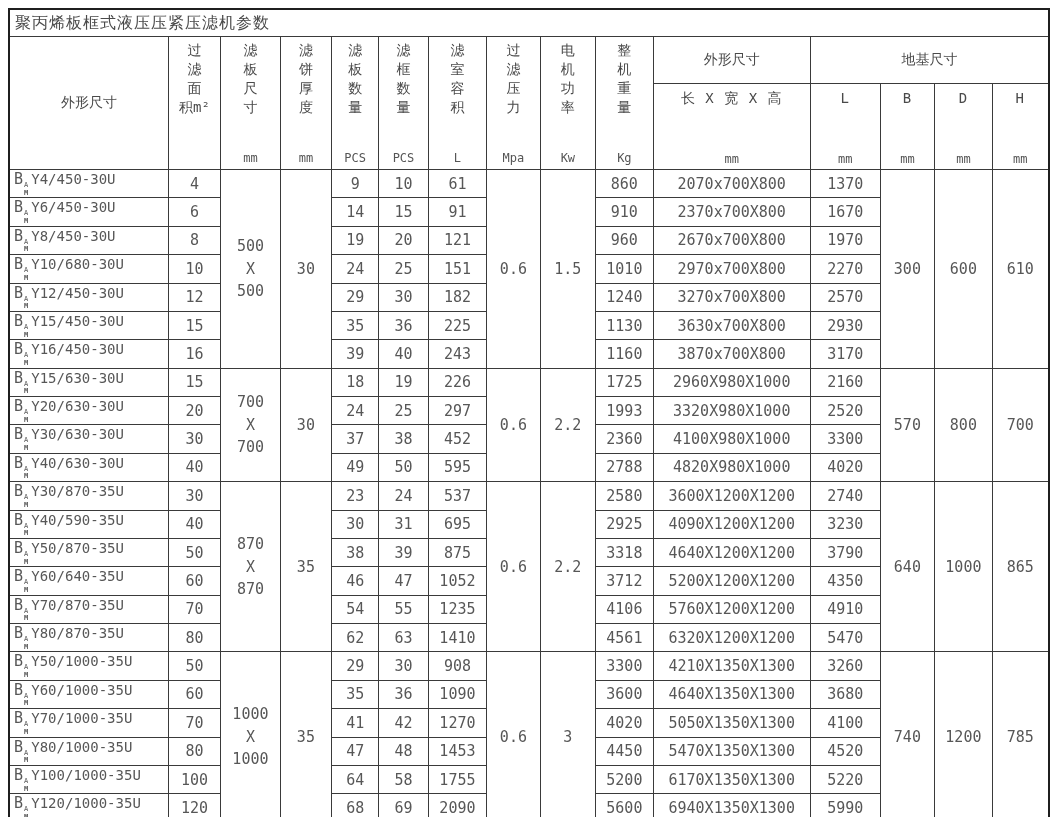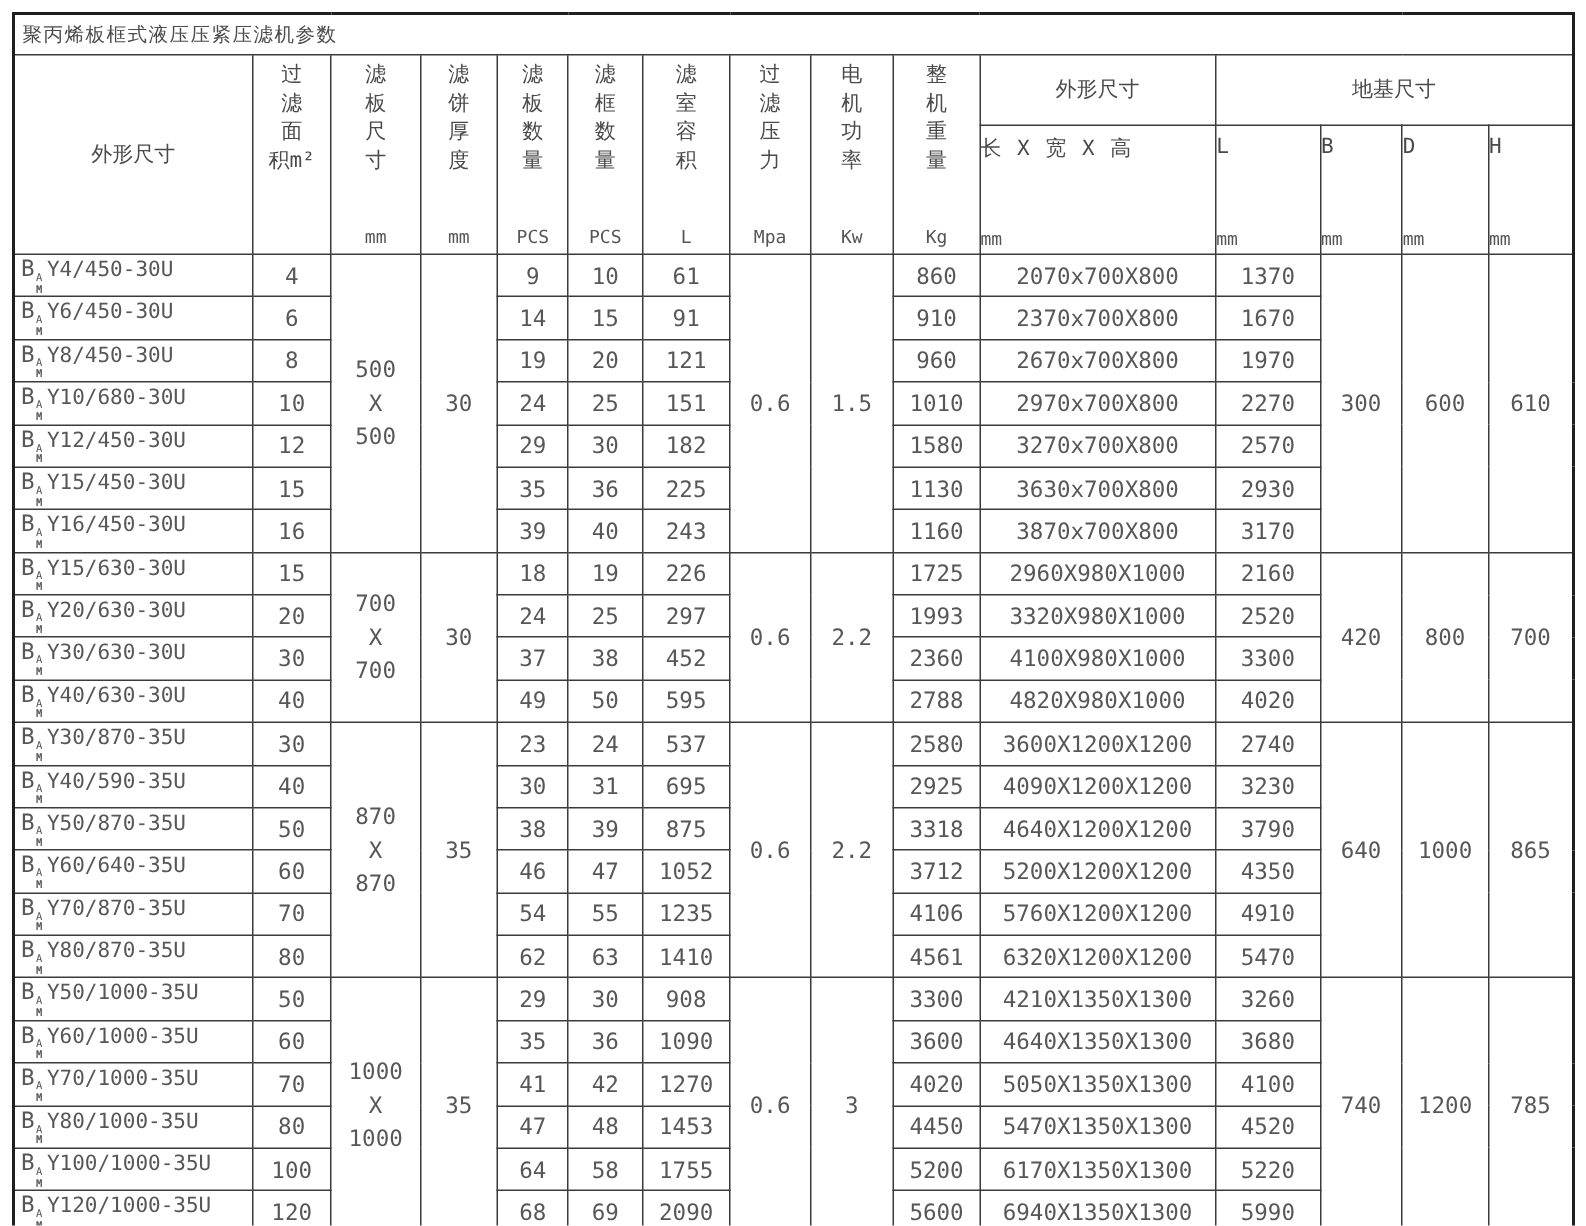--- a/index.html
+++ b/index.html
@@ -3,31 +3,31 @@
 <meta charset="utf-8">
 <style>
   html,body{margin:0;padding:0;background:#ffffff;}
   body{width:1057px;height:817px;overflow:hidden;
        font-family:"DejaVu Sans Mono","Liberation Mono",monospace;color:#555;}
   .sheet{padding:8px 7px 0 8px;}
   table{border-collapse:collapse;table-layout:fixed;width:1042px;}
   th,td{border:1px solid #3a3a3a;font-weight:normal;text-align:center;
         vertical-align:middle;padding:0;overflow:hidden;}
   table{border:2px solid #1f1f1f;border-bottom-width:3px;}
-  .title-row th{height:26px;text-align:left;padding-left:5px;font-size:13px;color:#4a4a4a;
+  .title-row th{height:26px;text-align:left;padding-left:5px;font-size:16px;color:#4a4a4a;
                 letter-spacing:1px;}
   .hdr1 th{height:46px;font-size:14px;color:#4a4a4a;}
   .hdr2 th{height:84px;font-size:14px;color:#4a4a4a;}
   th.vhead{height:132px;}
   .vhead .inner{display:flex;flex-direction:column;justify-content:space-between;
                 align-items:center;height:124px;padding:4px 0;}
   .vchars{white-space:pre-line;font-size:14px;line-height:1.35;color:#4a4a4a;}
   .vunit{font-size:12px;color:#555;}
   .subcell{display:flex;flex-direction:column;justify-content:space-between;
-           align-items:flex-start;height:76px;padding:5px 0 3px 0;}
+           align-items:center;height:76px;padding:5px 0 3px 0;}
   .sublabel{font-size:14px;color:#4a4a4a;letter-spacing:1px;}
   .subunit{font-size:12px;color:#555;}
   tbody td{height:27px;font-size:15px;color:#575757;}
   td.model-cell{text-align:left;padding-left:4px;font-size:14px;white-space:nowrap;}
   .pre{white-space:pre-line;line-height:1.5;}
   .stack{display:inline-flex;flex-direction:column;vertical-align:-3px;
          line-height:1;margin:0 3px 0 1px;}
   .stack .st{font-size:7px;line-height:1.1;text-align:center;}
   .stack .st.sub{font-weight:bold;}
   .mb{font-size:15px;}
@@ -241,21 +241,21 @@
         </tr>
         <tr>
           <td class="model-cell"><span class="mb">B</span><span class="stack">
               <span class="st">A</span>
               <span class="st sub">M</span>
             </span><span>Y12/450-30U</span></td>
           <td>12</td>
           <td>29</td>
           <td>30</td>
           <td>182</td>
-          <td>1580</td>
+          <td>1240</td>
           <td>3270x700X800</td>
           <td>2570</td>
         </tr>
         <tr>
           <td class="model-cell"><span class="mb">B</span><span class="stack">
               <span class="st">A</span>
               <span class="st sub">M</span>
             </span><span>Y15/450-30U</span></td>
           <td>15</td>
           <td>35</td>
@@ -289,21 +289,21 @@
 700</td>
           <td rowspan="4">30</td>
           <td>18</td>
           <td>19</td>
           <td>226</td>
           <td rowspan="4">0.6</td>
           <td rowspan="4">2.2</td>
           <td>1725</td>
           <td>2960X980X1000</td>
           <td>2160</td>
-          <td rowspan="4">420</td>
+          <td rowspan="4">570</td>
           <td rowspan="4">800</td>
           <td rowspan="4">700</td>
         </tr>
         <tr>
           <td class="model-cell"><span class="mb">B</span><span class="stack">
               <span class="st">A</span>
               <span class="st sub">M</span>
             </span><span>Y20/630-30U</span></td>
           <td>20</td>
           <td>24</td>

